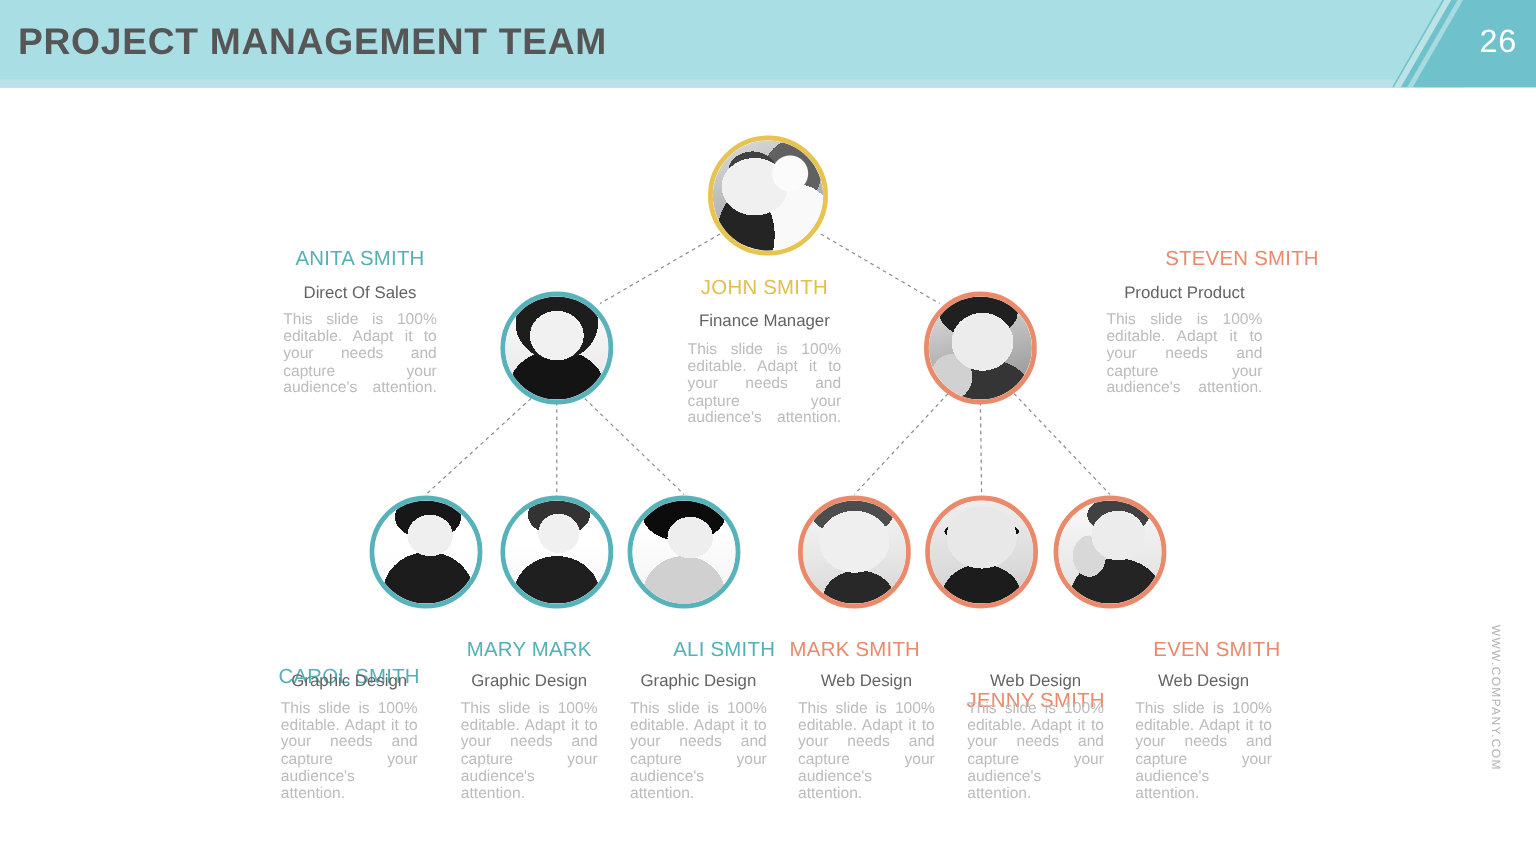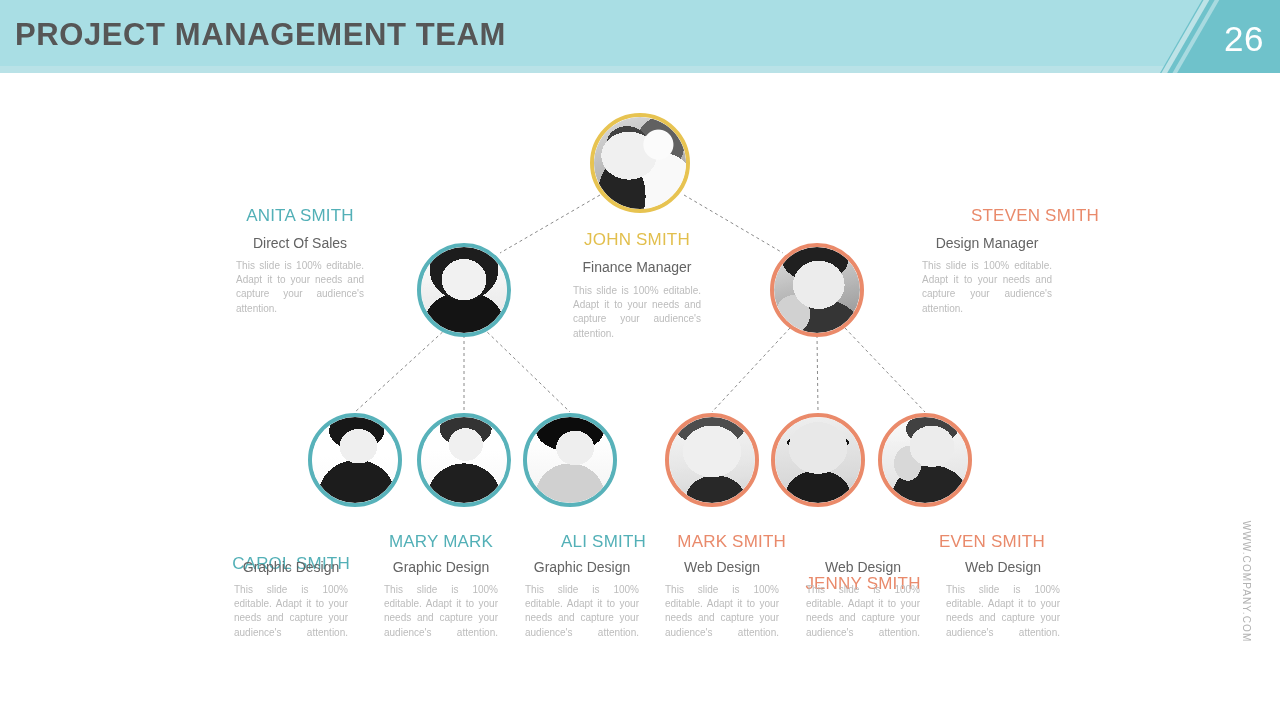--- a/index.html
+++ b/index.html
@@ -65,21 +65,21 @@
     transform: rotate(30deg);
     transform-origin: center;
   }
   .corner-slash.s1 { left: 8px;  opacity: 0.95; }
   .corner-slash.s2 { left: 22px; opacity: 0.55; width: 5px; }
   .corner-slash.s3 { left: 33px; opacity: 0.40; width: 4px; }
   #page-number {
     position: absolute;
     right: 16px;
     top: 19px;
-    font-size: 35px;
+    font-size: 27px;
     color: #ffffff;
     font-weight: normal;
     letter-spacing: 0.5px;
   }
 
   
   #footer-url {
     position: absolute;
     right: -46px;
     top: 576px;
@@ -129,21 +129,21 @@
     white-space: nowrap;
   }
   .person-role {
     position: absolute;
     font-size: 14px;
     color: #636363;
     white-space: nowrap;
   }
   .person-desc {
     position: absolute;
-    font-size: 10px;
+    font-size: 13px;
     line-height: 14.2px;
     color: #bcbcbc;
     text-align: justify;
     text-align-last: justify;
   }
   .center-col { text-align: center; }
 </style>
 </head>
 <body>
 
@@ -270,40 +270,40 @@
 
 <div class="person-name center-col" style="left:537px; top:230px; width:200px; text-align:center; color:#e2bf4d;">JOHN SMITH</div>
 <div class="person-role center-col" style="left:537px; top:259px; width:200px; text-align:center;">Finance  Manager</div>
 <div class="person-desc" style="left:573px; top:284px; width:128px;">This slide is 100% editable. Adapt it to your needs and capture your audience's attention.</div>
 
 <div class="person-name" style="left:236px; top:206px; width:128px; text-align:center; color:#53b0b7;">ANITA SMITH</div>
 <div class="person-role" style="left:236px; top:235px; width:128px; text-align:center;">Direct Of Sales</div>
 <div class="person-desc" style="left:236px; top:259px; width:128px;">This slide is 100% editable. Adapt it to your needs and capture your audience's attention.</div>
 
 <div class="person-name" style="left:970px; top:206px; width:130px; text-align:center; color:#e98a6b;">STEVEN SMITH</div>
-<div class="person-role" style="left:922px; top:235px; width:130px; text-align:center;">Design Manager</div>
+<div class="person-role" style="left:922px; top:235px; width:130px; text-align:center;">Product Product</div>
 <div class="person-desc" style="left:922px; top:259px; width:130px;">This slide is 100% editable. Adapt it to your needs and capture your audience's attention.</div>
 
 <div class="person-name" style="left:227px; top:532px; width:128px; text-align:center; color:#53b0b7;margin-top:22px;">CAROL SMITH</div>
 <div class="person-role" style="left:227px; top:559px; width:128px; text-align:center;">Graphic Design</div>
 <div class="person-desc" style="left:234px; top:583px; width:114px;">This slide is 100% editable. Adapt it to your needs and capture your audience's attention.</div>
 
 <div class="person-name" style="left:377px; top:532px; width:128px; text-align:center; color:#53b0b7;">MARY MARK</div>
 <div class="person-role" style="left:377px; top:559px; width:128px; text-align:center;">Graphic Design</div>
 <div class="person-desc" style="left:384px; top:583px; width:114px;">This slide is 100% editable. Adapt it to your needs and capture your audience's attention.</div>
 
 <div class="person-name" style="left:518px; top:532px; width:128px; text-align:right; color:#53b0b7;">ALI SMITH</div>
 <div class="person-role" style="left:518px; top:559px; width:128px; text-align:center;">Graphic Design</div>
 <div class="person-desc" style="left:525px; top:583px; width:114px;">This slide is 100% editable. Adapt it to your needs and capture your audience's attention.</div>
 
-<div class="person-name" style="left:658px; top:532px; width:128px; text-align:right; color:#e98a6b;">MARK SMITH</div>
+<div class="person-name" style="left:658px; top:532px; width:128px; text-align:left; color:#e98a6b;">MARK SMITH</div>
 <div class="person-role" style="left:658px; top:559px; width:128px; text-align:center;">Web Design</div>
 <div class="person-desc" style="left:665px; top:583px; width:114px;">This slide is 100% editable. Adapt it to your needs and capture your audience's attention.</div>
 
 <div class="person-name" style="left:799px; top:532px; width:128px; text-align:center; color:#e98a6b;margin-top:42px;">JENNY SMITH</div>
 <div class="person-role" style="left:799px; top:559px; width:128px; text-align:center;">Web Design</div>
 <div class="person-desc" style="left:806px; top:583px; width:114px;">This slide is 100% editable. Adapt it to your needs and capture your audience's attention.</div>
 
-<div class="person-name" style="left:939px; top:532px; width:128px; text-align:left; color:#e98a6b;">EVEN SMITH</div>
+<div class="person-name" style="left:939px; top:532px; width:128px; text-align:right; color:#e98a6b;">EVEN SMITH</div>
 <div class="person-role" style="left:939px; top:559px; width:128px; text-align:center;">Web Design</div>
 <div class="person-desc" style="left:946px; top:583px; width:114px;">This slide is 100% editable. Adapt it to your needs and capture your audience's attention.</div>
 
 <div id="footer-url">WWW.COMPANY.COM</div>
 
 </body></html>

